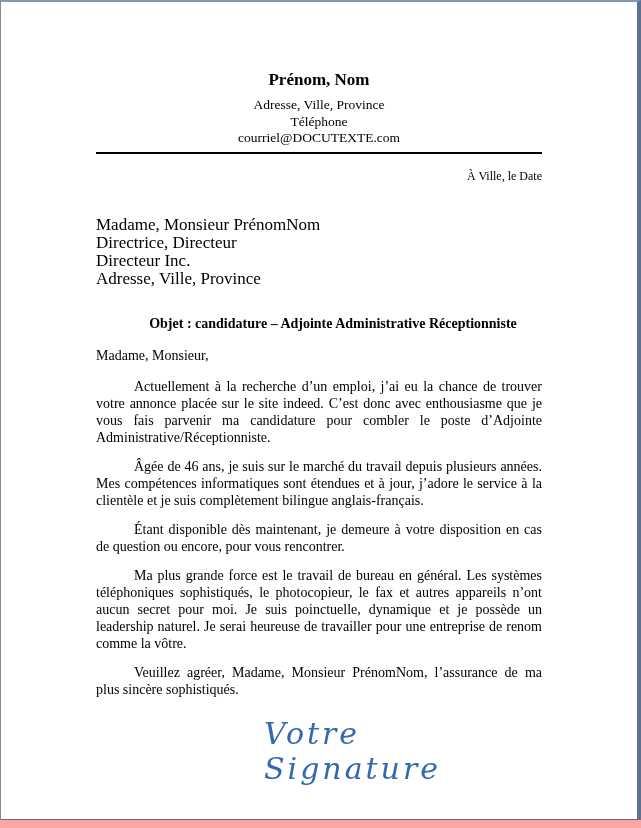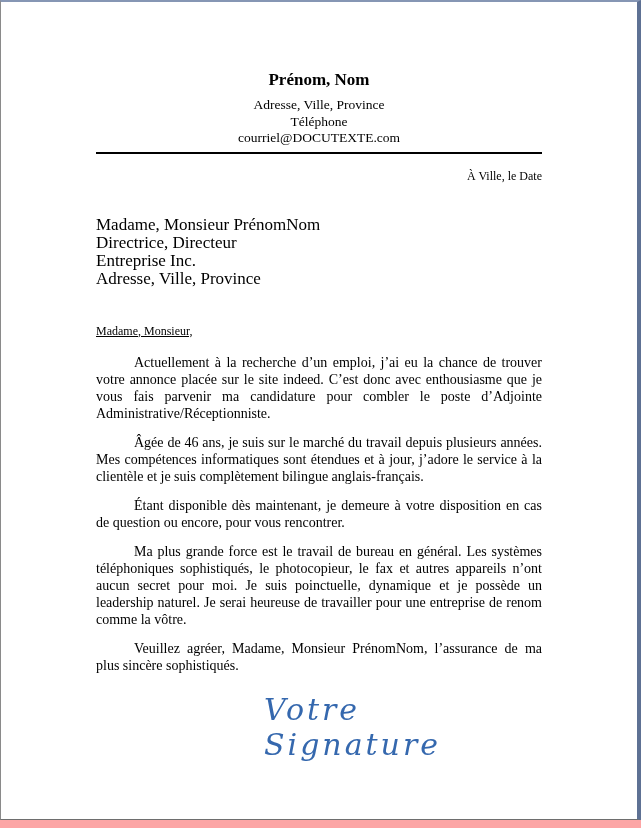--- a/index.html
+++ b/index.html
@@ -56,24 +56,23 @@
     line-height: 18px;
   }
   .subject-line {
     margin-top: 28px;
     padding-left: 28px;
     text-align: center;
     font-size: 14px;
     font-weight: bold;
   }
   .salutation {
-    margin-top: 33px;
-    font-size: 12px;
+    margin-top: 13px;
+    font-size: 14px;
     line-height: 21px;
-    text-decoration: underline;
   }
   .para {
     margin: 12px 0 0 0;
     font-size: 14px;
     line-height: 17px;
     text-align: justify;
     text-indent: 38px;
   }
   .signature-script {
     margin-top: 18px;
@@ -100,24 +99,25 @@
         <div class="sender-line">courriel@DOCUTEXTE.com</div>
       </div>
 
       <hr class="header-rule">
 
       <div class="date-line">À Ville, le Date</div>
 
       <div class="recipient">
         <div>Madame, Monsieur PrénomNom</div>
         <div>Directrice, Directeur</div>
-        <div>Entreprise Inc.</div>
+        <div>Directeur Inc.</div>
         <div>Adresse, Ville, Province</div>
       </div>
 
+      <div class="subject-line">Objet : candidature – Adjointe Administrative Réceptionniste</div>
 
       <div class="salutation">Madame, Monsieur,</div>
 
       <p class="para">Actuellement à la recherche d’un emploi, j’ai eu la chance de trouver votre annonce placée sur le site indeed.  C’est donc avec enthousiasme que je vous fais parvenir ma candidature pour combler le poste d’Adjointe Administrative/Réceptionniste.</p>
       <p class="para">Âgée de 46 ans, je suis sur le marché du travail depuis plusieurs années. Mes compétences informatiques sont étendues et à jour, j’adore le service à la clientèle et je suis complètement bilingue anglais-français.</p>
       <p class="para">Étant disponible dès maintenant, je demeure à votre disposition en cas de question ou encore, pour vous rencontrer.</p>
       <p class="para">Ma plus grande force est le travail de bureau en général. Les systèmes téléphoniques sophistiqués, le photocopieur, le fax et autres appareils n’ont aucun secret pour moi.  Je suis poinctuelle, dynamique et je possède un leadership naturel.  Je serai heureuse de travailler pour une entreprise de renom comme la vôtre.</p>
       <p class="para">Veuillez agréer, Madame, Monsieur PrénomNom, l’assurance de ma plus sincère sophistiqués.</p>
 
       <div class="signature-script">Votre Signature</div>

